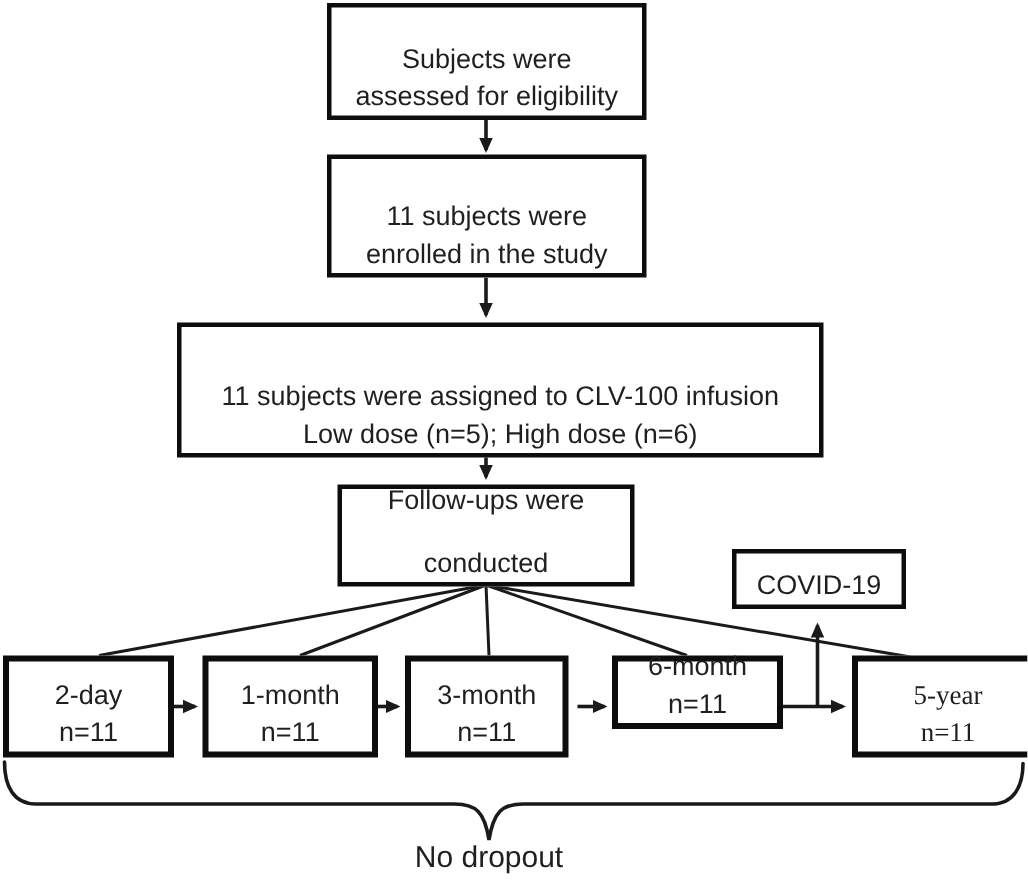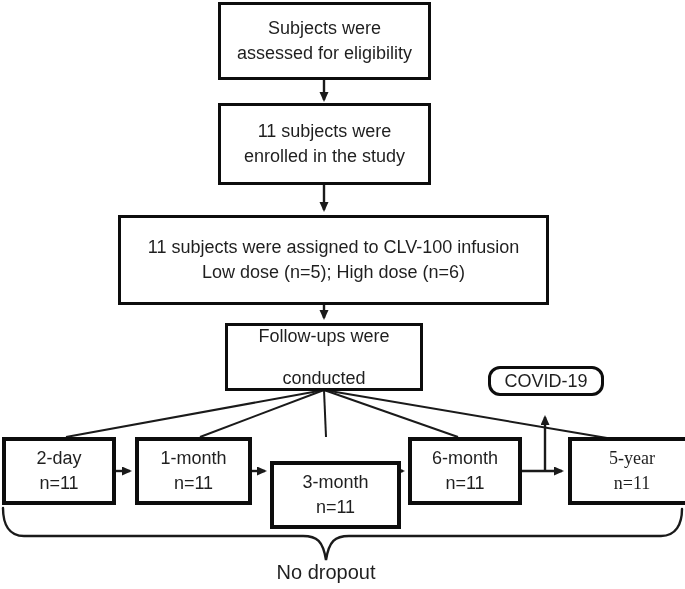--- a/index.html
+++ b/index.html
@@ -24,21 +24,21 @@
     height: 589px;
   }
   .box {
     position: absolute;
     box-sizing: border-box;
     border: 3px solid #0d0d0d;
     background: #ffffff;
     display: flex;
     flex-direction: column;
     align-items: center;
-    justify-content: center;
+    justify-content: flex-end;
     text-align: center;
     font-size: 18px;
     line-height: 1.38;
     z-index: 2;
   }
   .box.thick {
     border-width: 4px;
   }
   .brace-label {
     position: absolute;
@@ -121,40 +121,40 @@
   <div class="box" style="left:118px; top:215px; width:431px; height:90px;">
     <span>11 subjects were assigned to CLV-100 infusion</span>
     <span>Low dose (n=5); High dose (n=6)</span>
   </div>
 
   <div class="box" style="left:225px; top:323px; width:198px; height:68px;gap:17px;">
     <span>Follow-ups were</span>
     <span>conducted</span>
   </div>
 
-  <div class="box" style="left:488px; top:366px; width:116px; height:30px;border-radius:12px;">
+  <div class="box" style="left:488px; top:366px; width:116px; height:40px;">
     <span>COVID-19</span>
   </div>
 
   <div class="box thick" style="left:2px; top:437px; width:114px; height:68px;">
     <span>2-day</span>
     <span>n=11</span>
   </div>
 
   <div class="box thick" style="left:135px; top:437px; width:117px; height:68px;">
     <span>1-month</span>
     <span>n=11</span>
   </div>
 
-  <div class="box thick" style="left:270px; top:437px; width:131px; height:68px;margin-top:24px;">
+  <div class="box thick" style="left:270px; top:437px; width:109px; height:68px;">
     <span>3-month</span>
     <span>n=11</span>
   </div>
 
-  <div class="box thick" style="left:408px; top:437px; width:114px; height:68px;">
+  <div class="box thick" style="left:408px; top:437px; width:114px; height:49px;">
     <span>6-month</span>
     <span>n=11</span>
   </div>
 
   <div class="box thick" style="left:568px; top:437px; width:128px; height:68px;font-family:Liberation Serif, serif;">
     <span>5-year</span>
     <span>n=11</span>
   </div>
 
   <div class="brace-label">No dropout</div>

